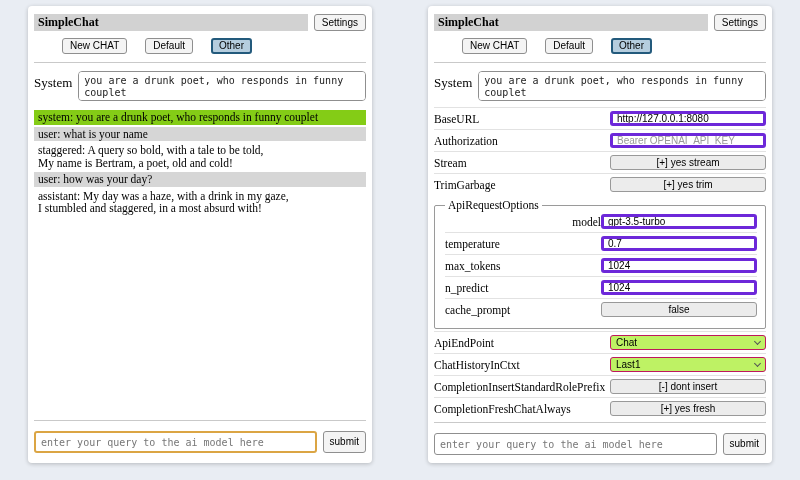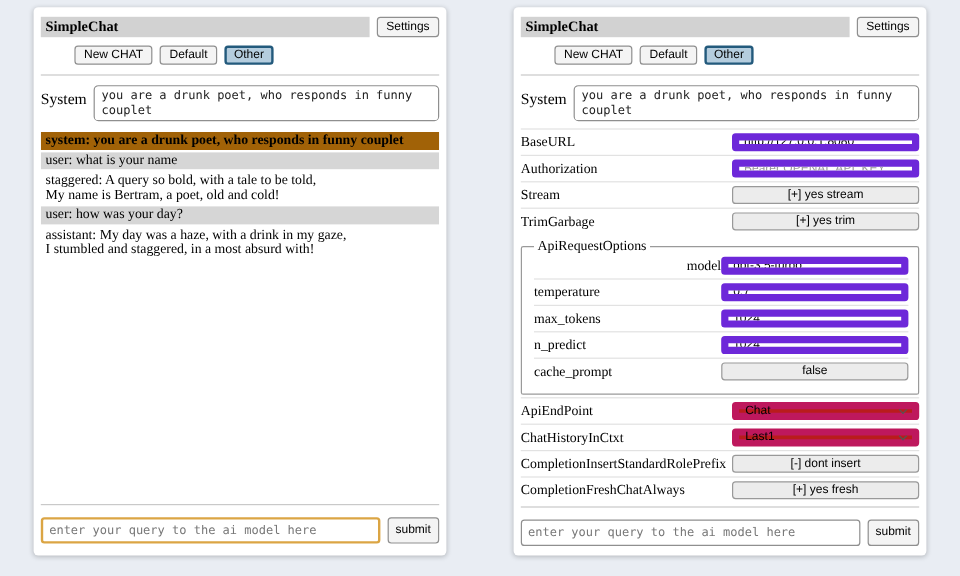--- a/index.html
+++ b/index.html
@@ -25,42 +25,42 @@
     flex:1; background:#d2d2d2; color:#000;
     font-weight:bold; font-size:12px; line-height:13px;
     padding:2px 4px;
   }
   .btn {
     font-family:"Liberation Sans", sans-serif;
     font-size:10px; line-height:12px; color:#000;
     background:#f4f4f4; border:1px solid #8f8f8f; border-radius:3px;
     padding:1px 7px; cursor:pointer; white-space:nowrap;
   }
-  .sessions { display:flex; gap:6px; margin-bottom:5px;padding-left:28px; }
+  .sessions { display:flex; gap:18px; margin-bottom:5px;padding-left:28px; }
   .sessions .btn.selected {
     background:#b5cdde; border:2px solid #235a7c; padding:0 6px;
   }
   hr.rule { border:none; border-top:1px solid #c9c9c9; margin:3px 0 6px 0; width:100%; }
   
   .sysrow { display:flex; gap:6px; margin:2px 0 4px 0; }
   .syslabel { font-size:13px; padding-top:4px; }
   textarea.sys {
     flex:1; height:30px; resize:none;
     font-family:"DejaVu Sans Mono", monospace; font-size:10px; line-height:12px;
     color:#222; border:1px solid #8f8f8f; border-radius:4px; padding:3px 5px;
     outline:none;
   }
   
   .chatarea { flex:1; overflow:hidden; margin-top:5px; }
   .msg {
     font-size:11.5px; line-height:12.5px;
     padding:1px 4px; margin-bottom:2px;
     white-space:pre-line; color:#000;
   }
-  .msg.system { background:#a16207;font-weight:bold; }
+  .msg.system { background:#84cc16; }
   .msg.user { background:#d6d6d6; }
   
   .inputrow { display:flex; gap:6px; margin-top:4px; align-items:center; }
   input.query {
     flex:1; height:22px;
     font-family:"DejaVu Sans Mono", monospace; font-size:10px;
     border:1px solid #8f8f8f; border-radius:3px; padding:0 5px;
     color:#333; outline:none; background:#fff;
   }
   input.query::placeholder { color:#777; }
@@ -71,29 +71,29 @@
   .srow {
     display:flex; align-items:center; justify-content:space-between;
     padding:3px 0; border-top:1px solid #e2e2e2;
   }
   .slabel { font-size:11.5px; color:#000; }
   .ctl {
     width:156px; height:15px;
     font-family:"Liberation Sans", sans-serif; font-size:10px; line-height:13px;
   }
   input.ctl {
-    border:6px solid #6d28d9; border-radius:3px; padding:0 4px; color:#000; outline:none;
+    border:3px solid #6d28d9; border-radius:3px; padding:0 4px; color:#000; outline:none;
   }
   input.ctl::placeholder { color:#999; }
   button.ctl {
     background:#ececec; border:1px solid #999; border-radius:3px;
     color:#000; cursor:pointer; padding:0; text-align:center;
   }
   .selectbox {
-    background:#b91c1c; border:6px solid #be185d; border-radius:3px;
+    background:#bef264; border:1px solid #be185d; border-radius:3px;
     display:flex; align-items:center; justify-content:space-between;
     padding:0 5px; cursor:pointer; color:#000;
   }
   .chev {
     width:5px; height:5px;
     border-right:1.5px solid #555; border-bottom:1.5px solid #555;
     transform:rotate(45deg); margin-bottom:2px; flex:0 0 auto;
   }
   fieldset.fset {
     margin:4px 0 2px 0; border:1px solid #9a9a9a; border-radius:2px;

